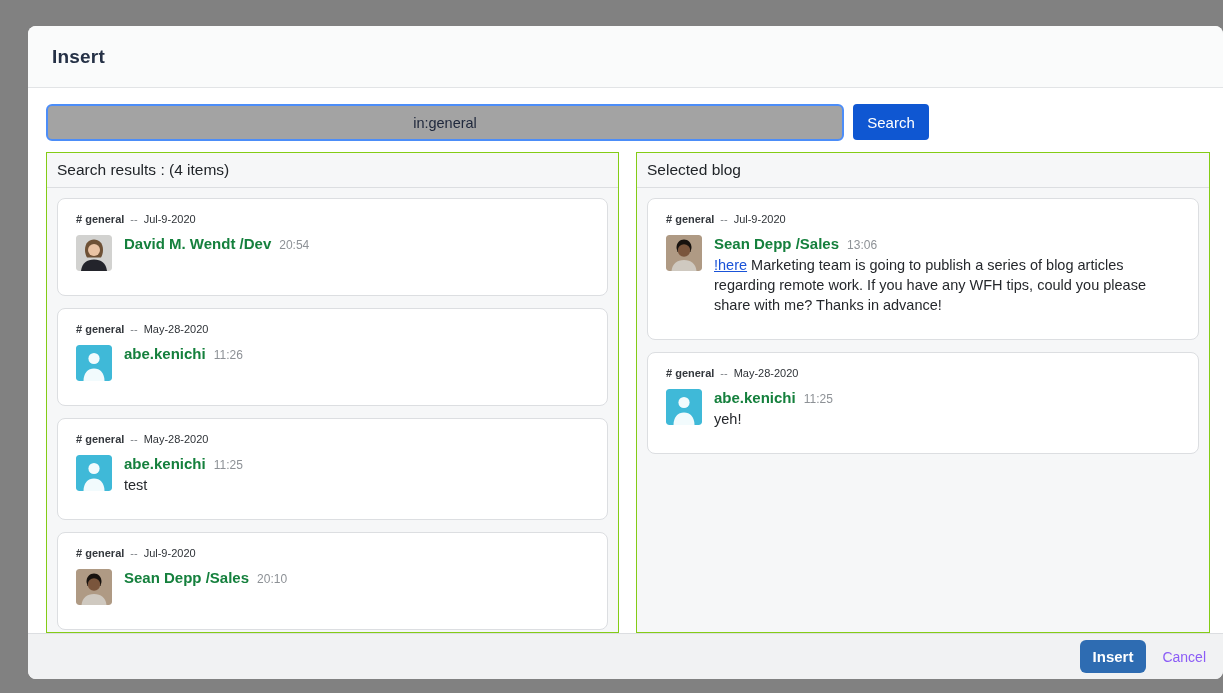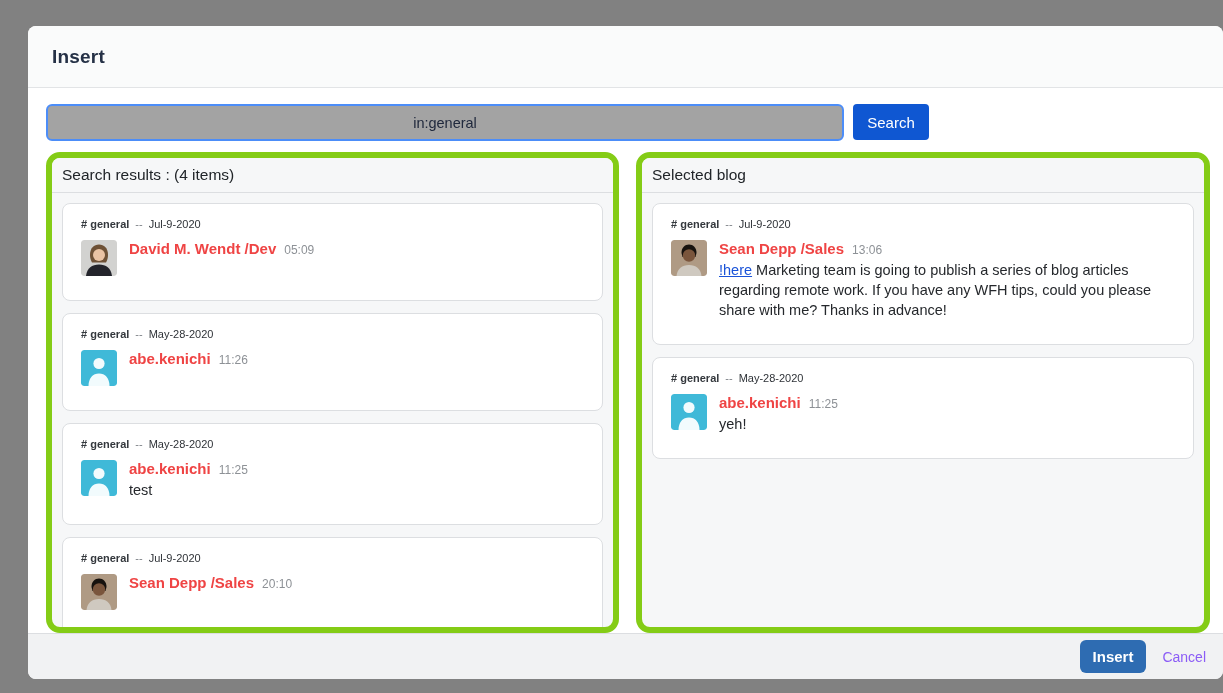--- a/index.html
+++ b/index.html
@@ -67,22 +67,22 @@
     cursor: pointer;
   }
   .content {
     flex: 1 1 auto;
     display: flex;
     padding: 0 13px 0 18px;
     gap: 17px;
     overflow: hidden;
   }
   .panel {
-    border: 6px solid #84cc16;
-    border-radius: 14px;
+    border: 1px solid #84cc16;
+    border-radius: 0;
     background: #f6f7f8;
     display: flex;
     flex-direction: column;
     overflow: hidden;
   }
   .panel-left  { width: 573px; }
   .panel-right { width: 574px; }
   .panel-header {
     flex: 0 0 auto;
     padding: 8px 10px;
@@ -127,21 +127,21 @@
   .avatar svg { display: block; }
   .msg-body { flex: 1 1 auto; min-width: 0; }
   .name-row {
     display: flex;
     align-items: baseline;
     height: 20px;
   }
   .author {
     font-size: 15px;
     font-weight: 700;
-    color: #ef4444;
+    color: #15803d;
   }
   .time {
     font-size: 12px;
     color: #8d9196;
     margin-left: 8px;
   }
   .msg-text {
     font-size: 14.5px;
     color: #25282c;
     line-height: 20px;
@@ -206,21 +206,21 @@
                 <svg viewBox="0 0 36 36" width="36" height="36">
                   <rect width="36" height="36" rx="3" fill="#d2d2d0"></rect>
                   <path d="M9 15c0-7 4-10.5 9-10.5S27 8 27 15c0 3-1 6-2 7.5H11C10 21 9 18 9 15z" fill="#6e5136"></path>
                   <circle cx="18" cy="15" r="6" fill="#eac3a4"></circle>
                   <path d="M5 36c1-8 6-11.5 13-11.5S30 28 31 36z" fill="#23242b"></path>
                 </svg>
               </span>
               <div class="msg-body">
                 <div class="name-row">
                   <span class="author">David M. Wendt /Dev</span>
-                  <span class="time">05:09</span>
+                  <span class="time">20:54</span>
                 </div>
               </div>
             </div>
           </div>
           <div class="card">
             <div class="card-head"><span class="channel"># general</span><span class="sep">--</span><span class="date">May-28-2020</span></div>
             <div class="msg-row">
               <span class="avatar">
                 <svg viewBox="0 0 36 36" width="36" height="36">
                   <rect width="36" height="36" rx="3" fill="#3fb9d8"></rect>

